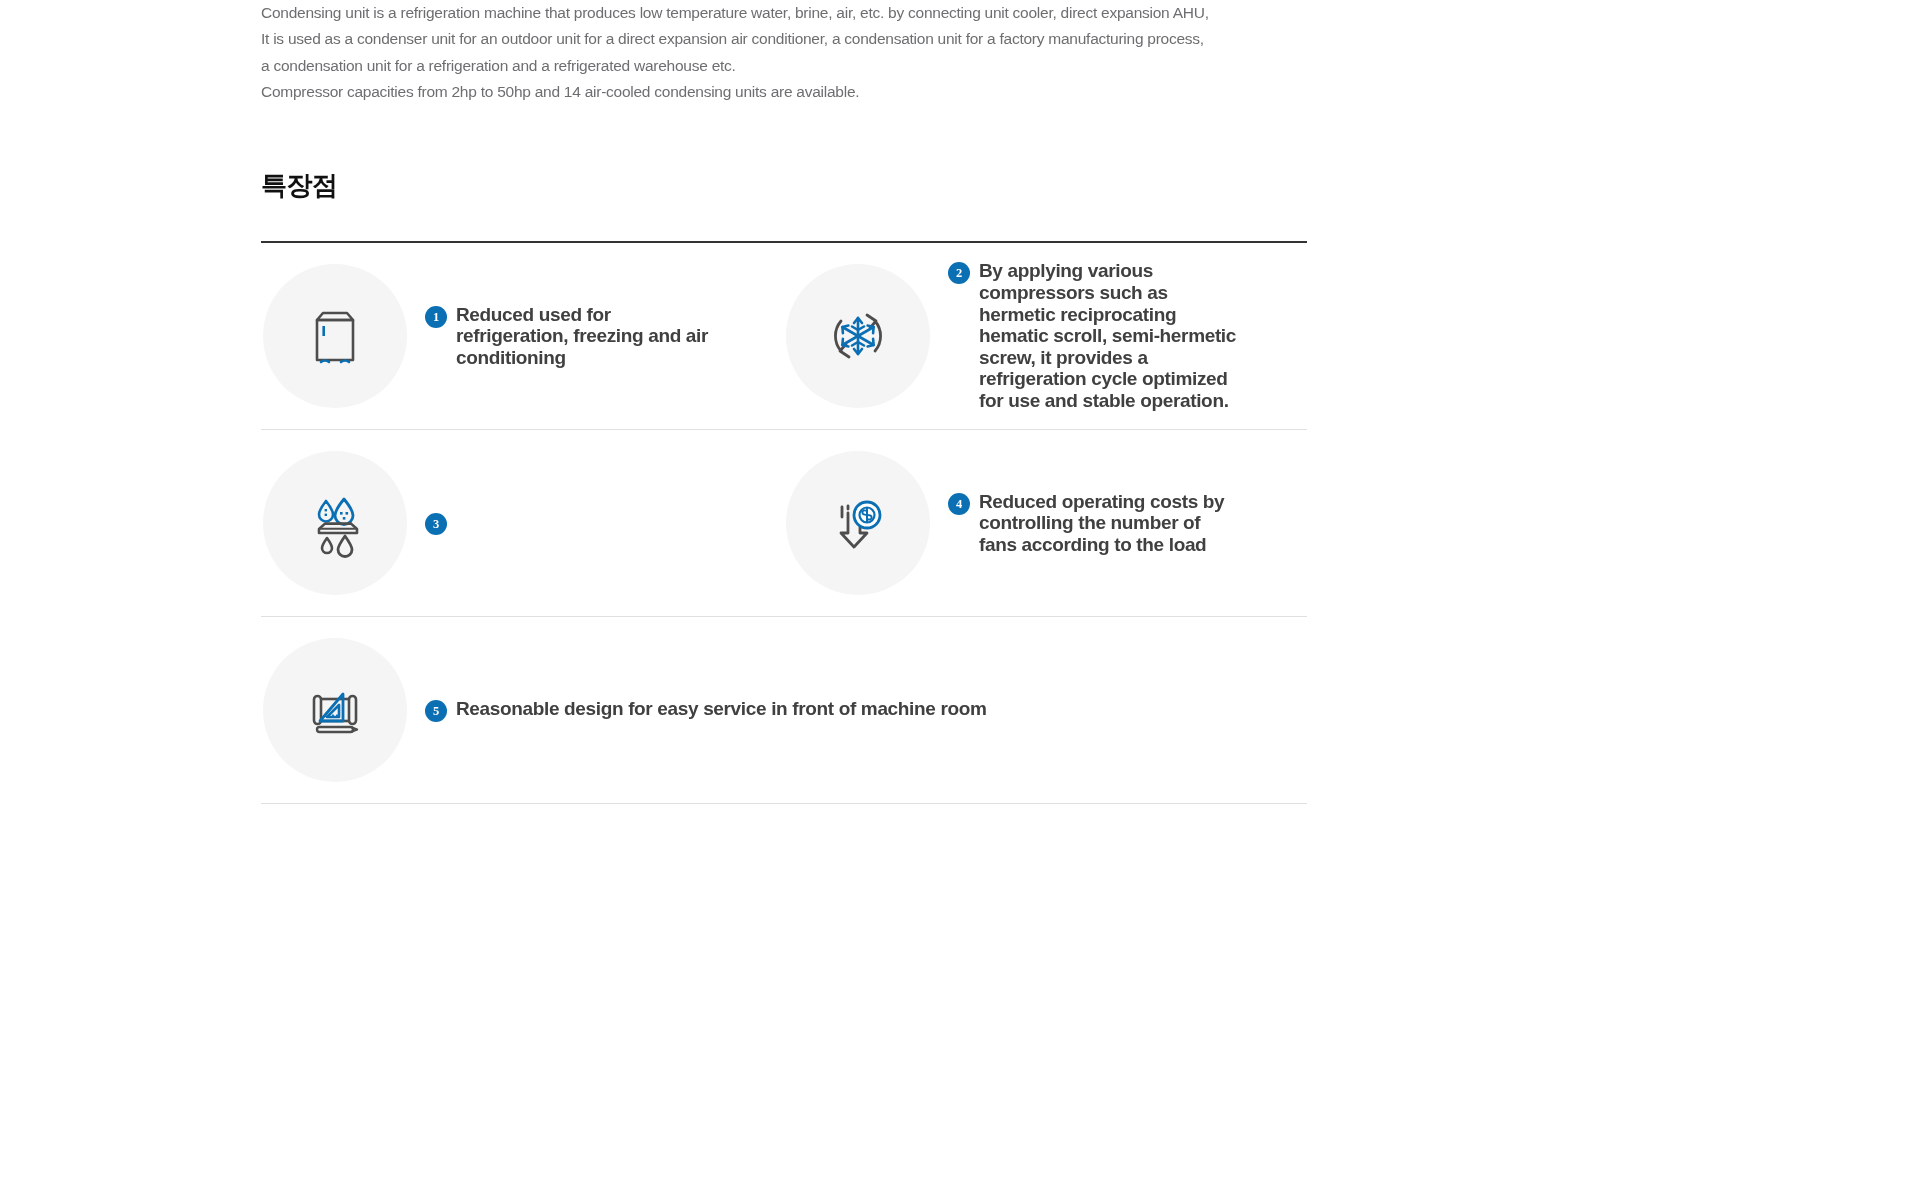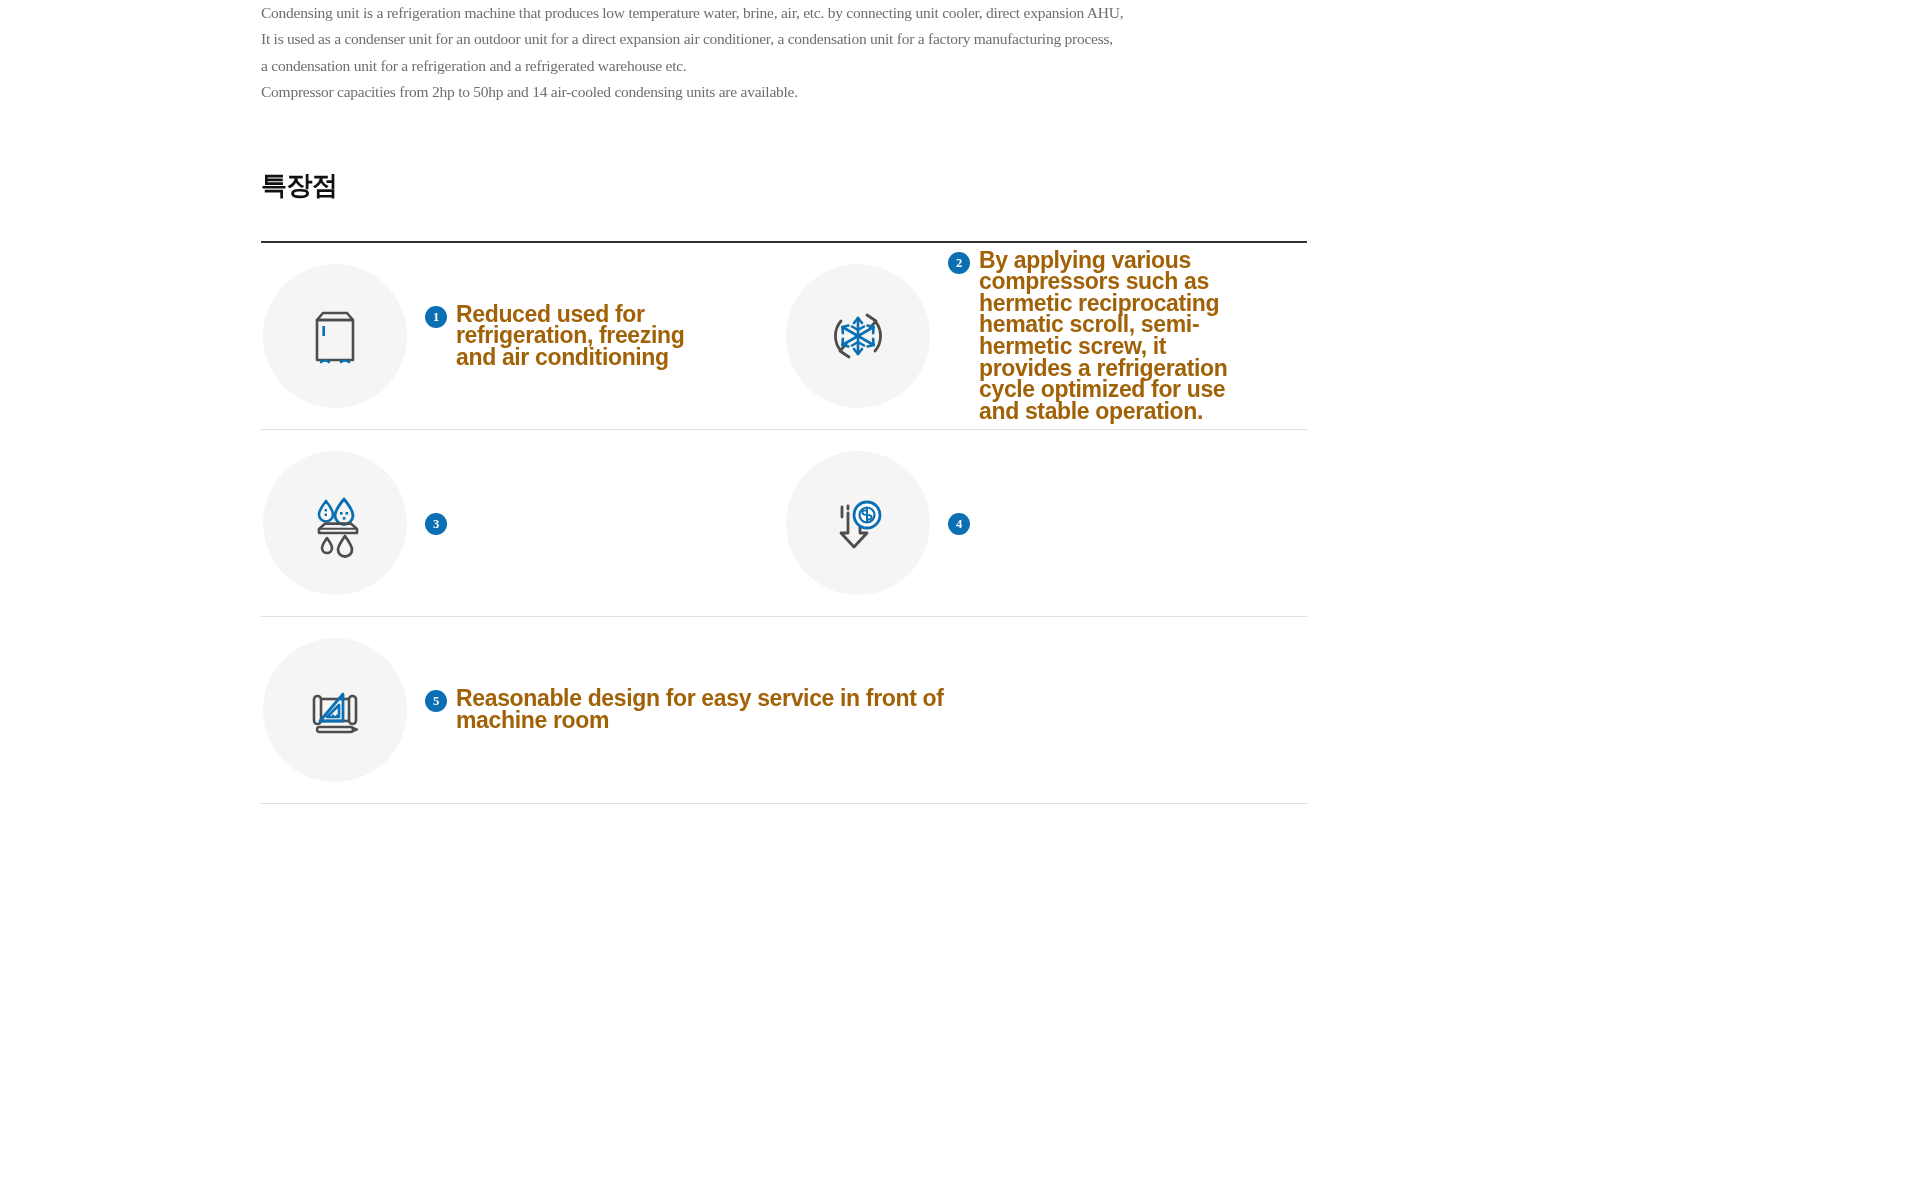--- a/index.html
+++ b/index.html
@@ -23,21 +23,21 @@
   .intro {
     position: absolute;
     left: 261px;
     top: 0px;
     width: 1060px;
   }
   .intro-line {
     font-size: 15.5px;
     line-height: 26.4px;
     color: #6d6e70;
-    font-family: Liberation Serif, serif;
+    font-family: Liberation Sans, sans-serif;
     letter-spacing: -0.25px;
     white-space: nowrap;
   }
 
   
   .section-heading {
     position: absolute;
     left: 261px;
     top: 168px;
     font-size: 26px;
@@ -109,24 +109,24 @@
     font-size: 12.5px;
     font-weight: bold;
     line-height: 22px;
     text-align: center;
     margin-top: 2px;
     margin-right: 9px;
     font-family: "Liberation Serif", serif;
   }
 
   .feature-text {
-    font-size: 23px;
+    font-size: 19px;
     line-height: 21.6px;
     font-weight: bold;
-    color: #a16207;
+    color: #404040;
     letter-spacing: -0.35px;
     max-width: 330px;
   }
   .feature-text.w-narrow { max-width: 262px; }
   .feature-text.w-wide { max-width: 560px; }
 </style>
 </head>
 <body>
 
 <div class="page">
@@ -224,20 +224,21 @@
             <line x1="26" y1="19" x2="26" y2="22" stroke="#4d4d4d" stroke-width="2.8" stroke-linecap="round"></line>
             <path d="M26 26 L26 46 L19 46 L32 60 L45 46 L38 46 L38 36" fill="none" stroke="#4d4d4d" stroke-width="2.8" stroke-linejoin="round" stroke-linecap="round"></path>
             <circle cx="45" cy="28" r="13" fill="#ffffff" stroke="#0b6fb4" stroke-width="2.8"></circle>
             <circle cx="45" cy="28" r="7.5" fill="none" stroke="#0b6fb4" stroke-width="2.2"></circle>
             <path d="M47.6 23.8 q-4.6 -1.6 -4.6 1.8 q0 2.6 4.6 2.6 q4.6 0 4.6 2.6 q0 3.4 -4.6 1.8" fill="none" stroke="#0b6fb4" stroke-width="2" stroke-linecap="round" transform="translate(-2.6,0) scale(1,0.92) translate(0,2.2)"></path>
             <line x1="45" y1="21" x2="45" y2="35" stroke="#0b6fb4" stroke-width="2" stroke-linecap="round"></line>
           </svg>
         </div>
         <div class="feature-body">
           <span class="badge">4</span>
+          <span class="feature-text w-narrow">Reduced operating costs by controlling the number of fans according to the load</span>
         </div>
       </div>
 
     </div>
 
     <div class="rule-sub"></div>
 
     <div class="feature-row">
 
       <div class="feature-cell wide">

